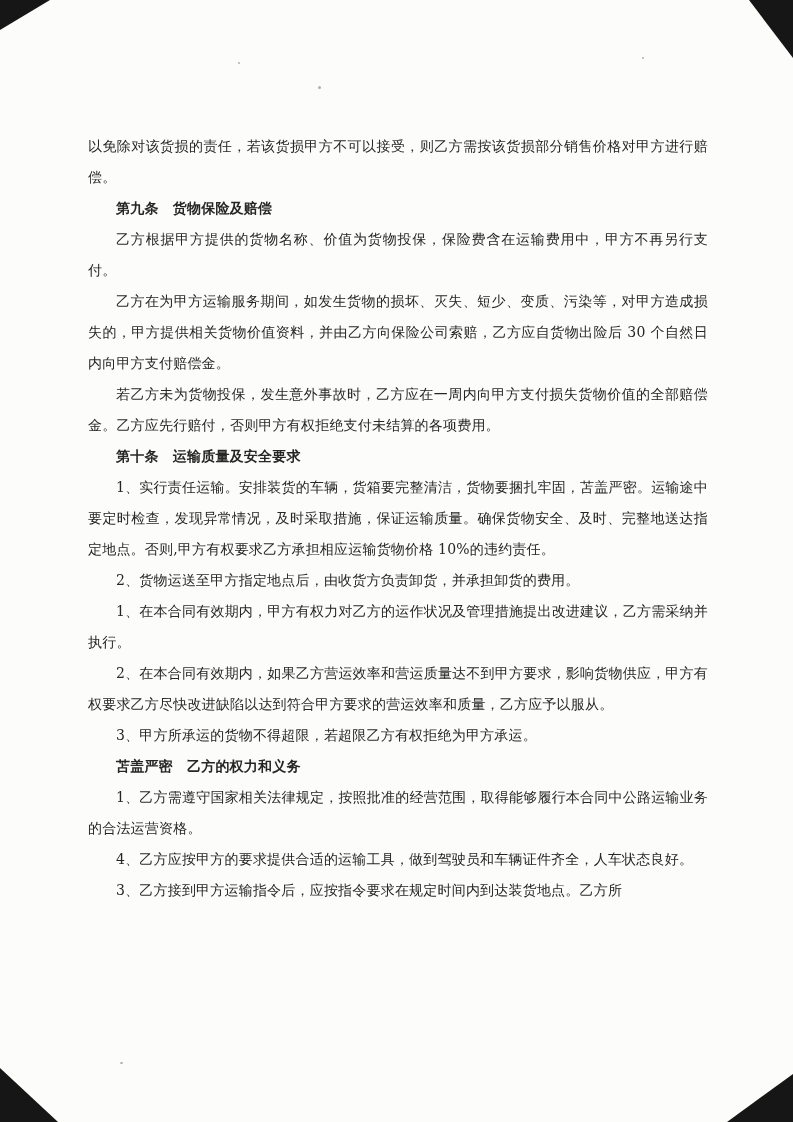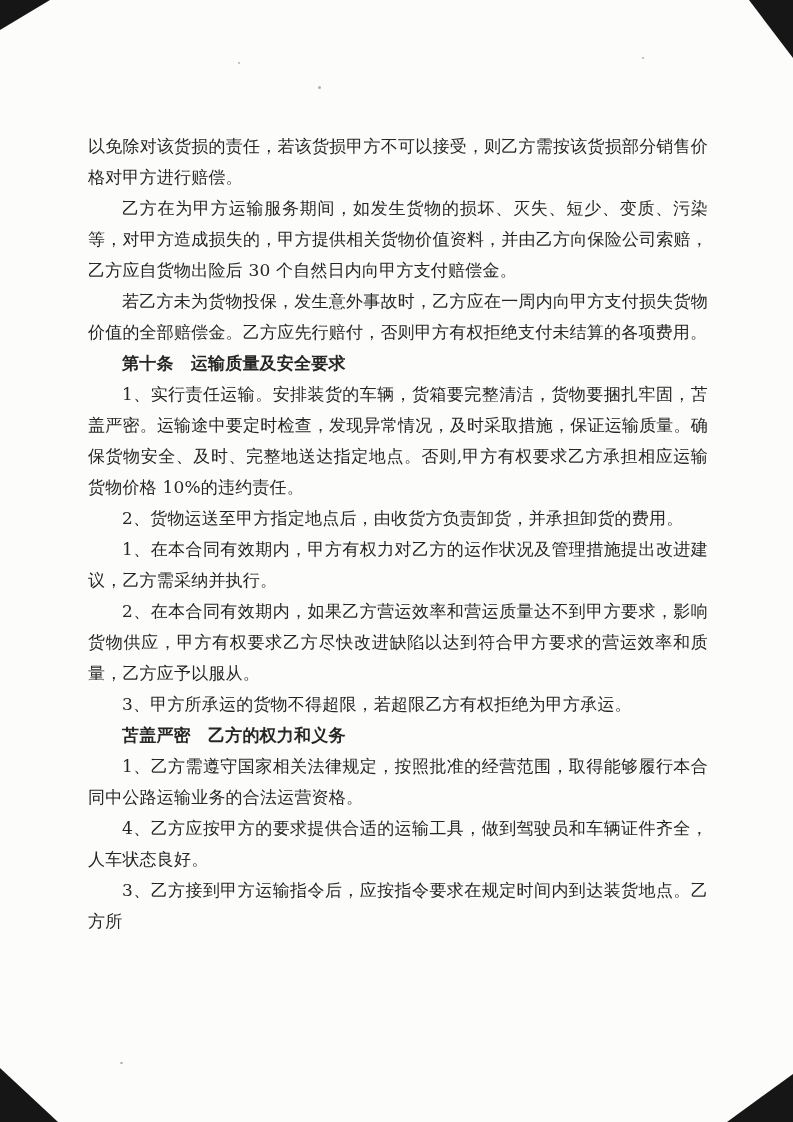--- a/index.html
+++ b/index.html
@@ -13,21 +13,21 @@
     position: relative;
     width: 793px; height: 1122px;
     background: #fcfcfa;
     overflow: hidden;
   }
 
   .text-column {
     position: absolute;
     left: 88px; top: 131px;
     width: 620px;
-    font-size: 17px;
+    font-size: 14px;
     line-height: 31px;
     color: #262626;
     text-align: justify;
     letter-spacing: 0.2px;
   }
 
   .text-column p { margin: 0; text-indent: 2em; }
   .text-column p.noindent { text-indent: 0; }
   .text-column p.heading { font-weight: bold; }
 
@@ -59,20 +59,22 @@
   <div class="corner bl"></div>
   <div class="corner br"></div>
 
   <div class="speck s1"></div>
   <div class="speck s2"></div>
   <div class="speck s3"></div>
   <div class="speck s4"></div>
 
   <main class="text-column">
     <p class="noindent">以免除对该货损的责任，若该货损甲方不可以接受，则乙方需按该货损部分销售价格对甲方进行赔偿。</p>
+    <p class="heading">第九条　货物保险及赔偿</p>
+    <p>乙方根据甲方提供的货物名称、价值为货物投保，保险费含在运输费用中，甲方不再另行支付。</p>
     <p>乙方在为甲方运输服务期间，如发生货物的损坏、灭失、短少、变质、污染等，对甲方造成损失的，甲方提供相关货物价值资料，并由乙方向保险公司索赔，乙方应自货物出险后 30 个自然日内向甲方支付赔偿金。</p>
     <p>若乙方未为货物投保，发生意外事故时，乙方应在一周内向甲方支付损失货物价值的全部赔偿金。乙方应先行赔付，否则甲方有权拒绝支付未结算的各项费用。</p>
     <p class="heading">第十条　运输质量及安全要求</p>
     <p>1、实行责任运输。安排装货的车辆，货箱要完整清洁，货物要捆扎牢固，苫盖严密。运输途中要定时检查，发现异常情况，及时采取措施，保证运输质量。确保货物安全、及时、完整地送达指定地点。否则,甲方有权要求乙方承担相应运输货物价格 10%的违约责任。</p>
     <p>2、货物运送至甲方指定地点后，由收货方负责卸货，并承担卸货的费用。</p>
     <p>1、在本合同有效期内，甲方有权力对乙方的运作状况及管理措施提出改进建议，乙方需采纳并执行。</p>
     <p>2、在本合同有效期内，如果乙方营运效率和营运质量达不到甲方要求，影响货物供应，甲方有权要求乙方尽快改进缺陷以达到符合甲方要求的营运效率和质量，乙方应予以服从。</p>
     <p>3、甲方所承运的货物不得超限，若超限乙方有权拒绝为甲方承运。</p>
     <p class="heading">苫盖严密　乙方的权力和义务</p>
     <p>1、乙方需遵守国家相关法律规定，按照批准的经营范围，取得能够履行本合同中公路运输业务的合法运营资格。</p>

